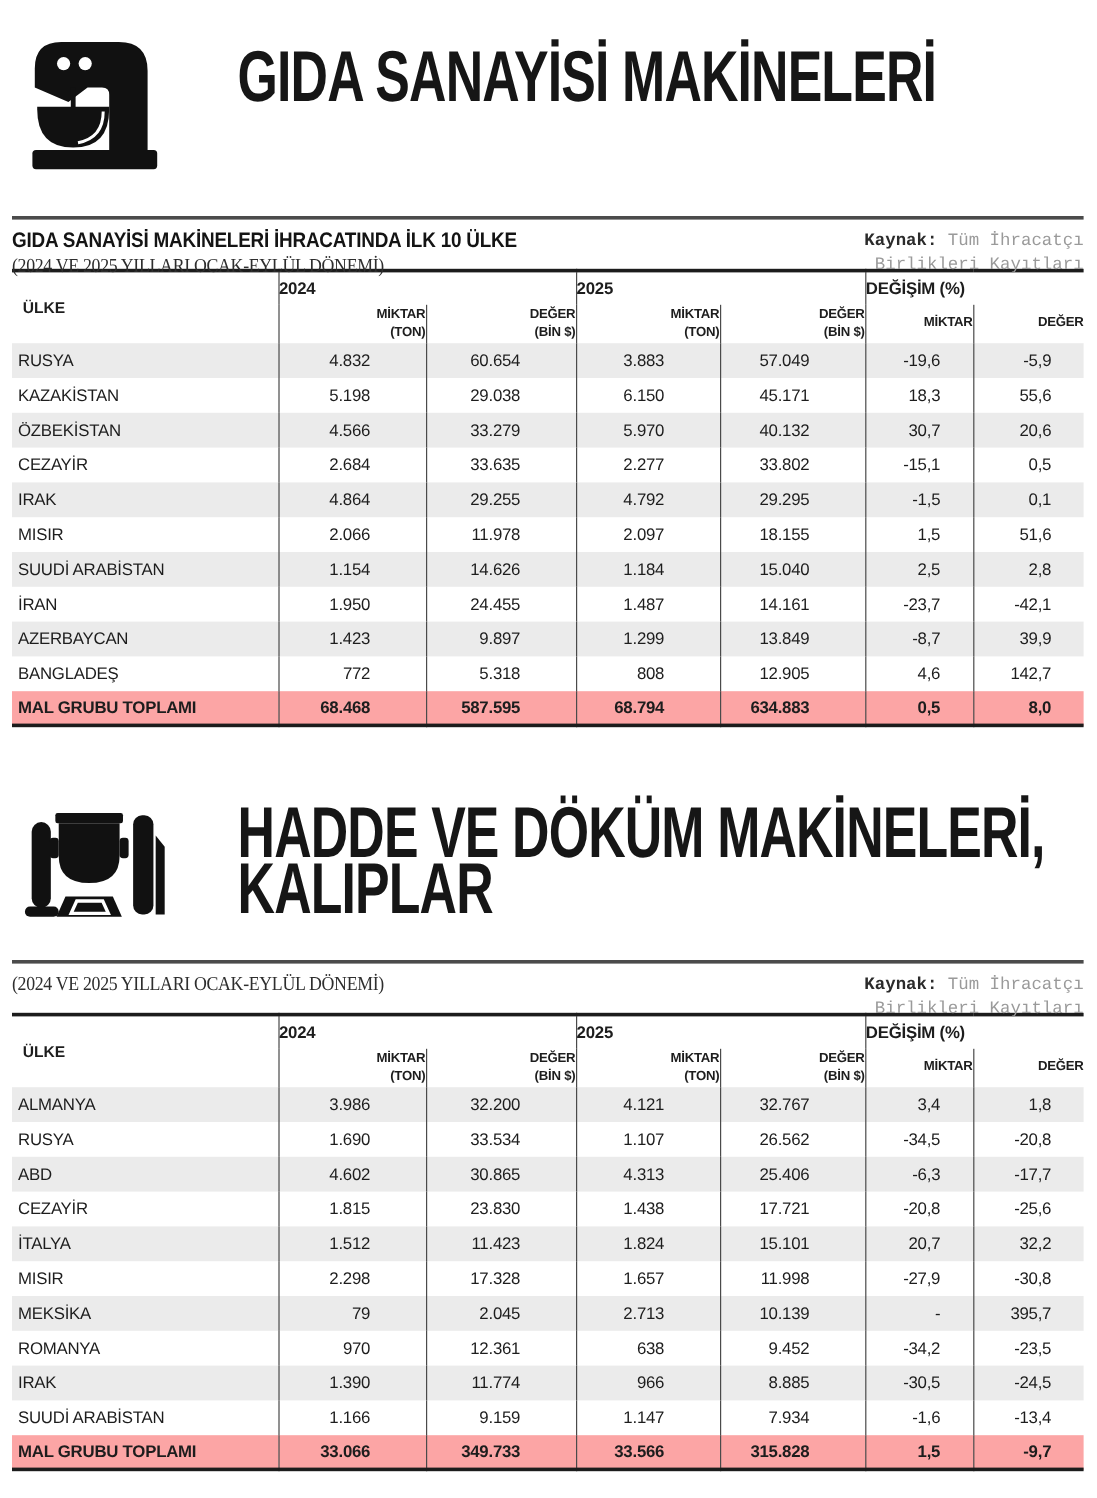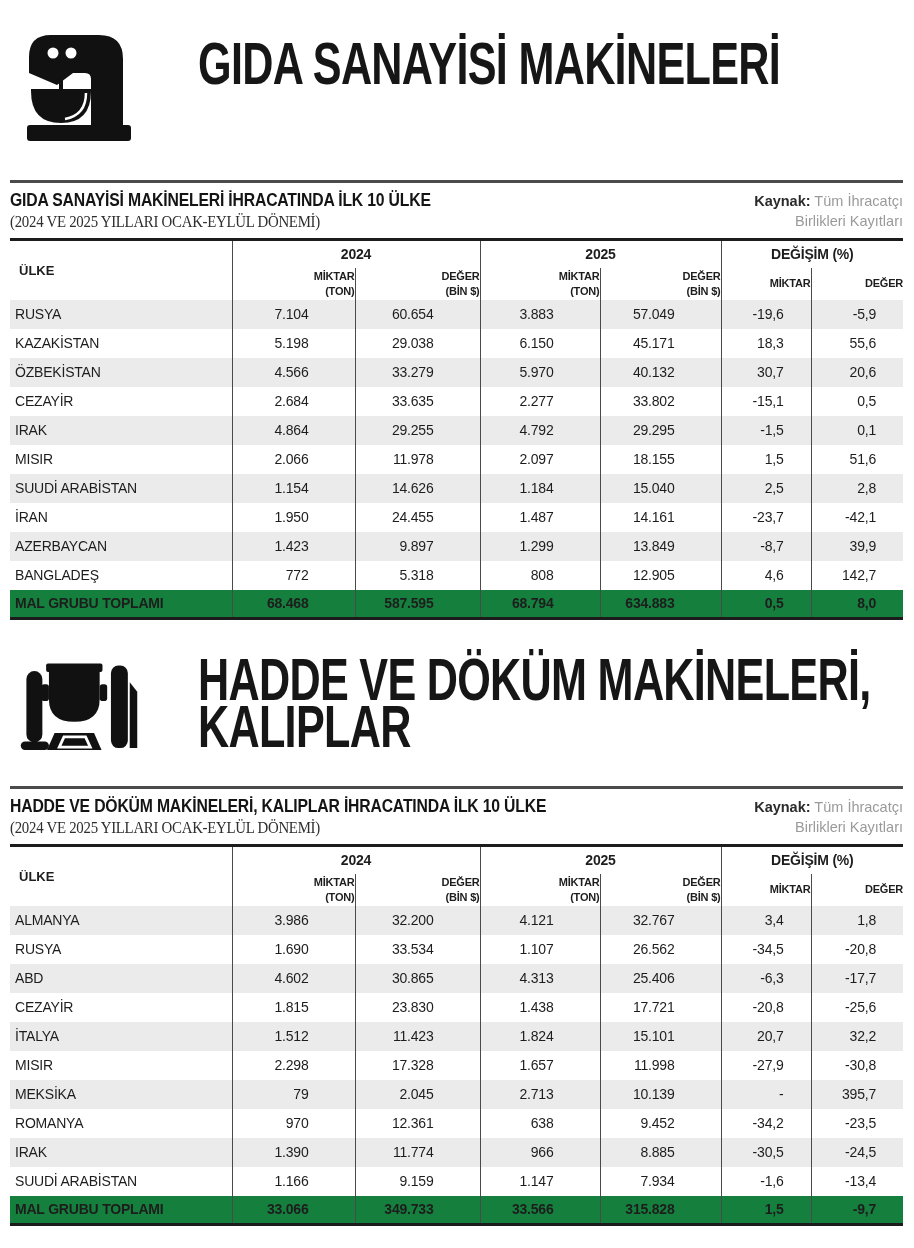--- a/index.html
+++ b/index.html
@@ -17,58 +17,58 @@
                    letter-spacing:-1px; color:#161616; }
   .cx { display:inline-block; transform:scaleX(0.72); transform-origin:0 50%;
         white-space:nowrap; }
   .cx90 { display:inline-block; transform:scaleX(0.90); transform-origin:0 50%;
           white-space:nowrap; }
 
   
   .table-block { margin:0 11px 0 10px; }
   .block-rule { height:3px; background:#4b4b4b; }
   .block-head { display:flex; justify-content:space-between;
-                align-items:flex-start; padding-top:6px; height:55px; }
+                align-items:flex-start; padding-top:6px; height:41px; }
   .block-title { font-size:17.5px; font-weight:bold; line-height:22px;
                  letter-spacing:-0.2px; color:#141414; }
   .block-sub { font-size:16.5px; color:#2e2e2e; line-height:21px;
                letter-spacing:-0.3px;font-family:Liberation Serif, serif; }
   .source { text-align:right; font-size:14.5px; line-height:20px;
-            color:#9a9a9a; padding-top:2px; white-space:nowrap; }
+            color:#9a9a9a; padding-top:2px; white-space:nowrap;font-family:Liberation Mono, monospace; }
   .source .src-label { color:#2b2b2b; font-weight:bold; }
 
   table { border-collapse:collapse; table-layout:fixed; width:893px;
           border-top:3px solid #1c1c1c; border-bottom:3px solid #1c1c1c; }
   col.c-country { width:222px; }
   col.c-m1 { width:123px; }  col.c-d1 { width:125px; }
   col.c-m2 { width:120px; }  col.c-d2 { width:121px; }
   col.c-mc { width:90px; }   col.c-dc { width:92px; }
 
   th, td { vertical-align:middle; }
   .bl { border-left:1px solid #4a4a4a; }
 
   thead tr.group-row th { height:28px; }
   thead tr.sub-row th { height:32px; }
-  th.group { text-align:center; font-size:14px; letter-spacing:-0.2px; }
+  th.group { text-align:left; font-size:14px; letter-spacing:-0.2px; }
   th.sub { text-align:right; font-size:11px; line-height:14.5px;
            letter-spacing:-0.2px; }
   th.country-h { text-align:left; padding-left:9px; font-size:13px; }
 
   tbody td, tfoot td { height:29px; font-size:14px; letter-spacing:-0.2px; }
   td.country { padding-left:5px; }
   td.num { text-align:right; padding-right:46px;
            font-variant-numeric:tabular-nums; }
   td.num.small { padding-right:27px; }
   tbody tr:nth-of-type(odd) { background:#ebebeb; }
-  tfoot tr { background:#15803d; font-weight:bold; }
+  tfoot tr { background:#fca5a5; font-weight:bold; }
 
   
   #section-1 .section-header { margin-top:26px; }
   #table-block-1 { margin-top:32px; }
-  #section-2 .section-header { margin-top:22px; }
+  #section-2 .section-header { margin-top:50px; }
   #table-block-2 { margin-top:22px; }
 </style>
 </head>
 <body>
 
 <div id="section-1">
   <div class="section-header">
     <div class="icon-wrap">
       <svg width="120" height="120" viewBox="0 0 120 120" aria-hidden="true">
         <g fill="#111111">
@@ -137,21 +137,21 @@
               <div>(BİN $)</div>
             </th>
           <th class="sub bl">MİKTAR</th>
           <th class="sub bl">DEĞER</th>
         </tr>
       </thead>
       <tbody>
 
           <tr>
             <td class="country">RUSYA</td>
-            <td class="num bl">7.104</td>
+            <td class="num bl">4.832</td>
             <td class="num bl">60.654</td>
             <td class="num bl">3.883</td>
             <td class="num bl">57.049</td>
             <td class="num small bl">-19,6</td>
             <td class="num small bl">-5,9</td>
           </tr>
 
           <tr>
             <td class="country">KAZAKİSTAN</td>
             <td class="num bl">5.198</td>
@@ -279,21 +279,20 @@
     <div class="display-title">
       <div><span class="cx">HADDE VE DÖKÜM MAKİNELERİ,</span></div>
       <div><span class="cx">KALIPLAR</span></div>
     </div>
   </div>
 
   <div class="table-block" id="table-block-2">
     <div class="block-rule"></div>
     <div class="block-head">
       <div>
-        <div class="block-title"><span class="cx90">HADDE VE DÖKÜM MAKİNELERİ, KALIPLAR İHRACATINDA İLK 10 ÜLKE</span></div>
         <div class="block-sub"><span class="cx90">(2024 VE 2025 YILLARI OCAK-EYLÜL DÖNEMİ)</span></div>
       </div>
       <div class="source">
         <div><span class="src-label">Kaynak:</span> <span>Tüm İhracatçı</span></div>
         <div>Birlikleri Kayıtları</div>
       </div>
     </div>
 
     <table>
       <colgroup>

